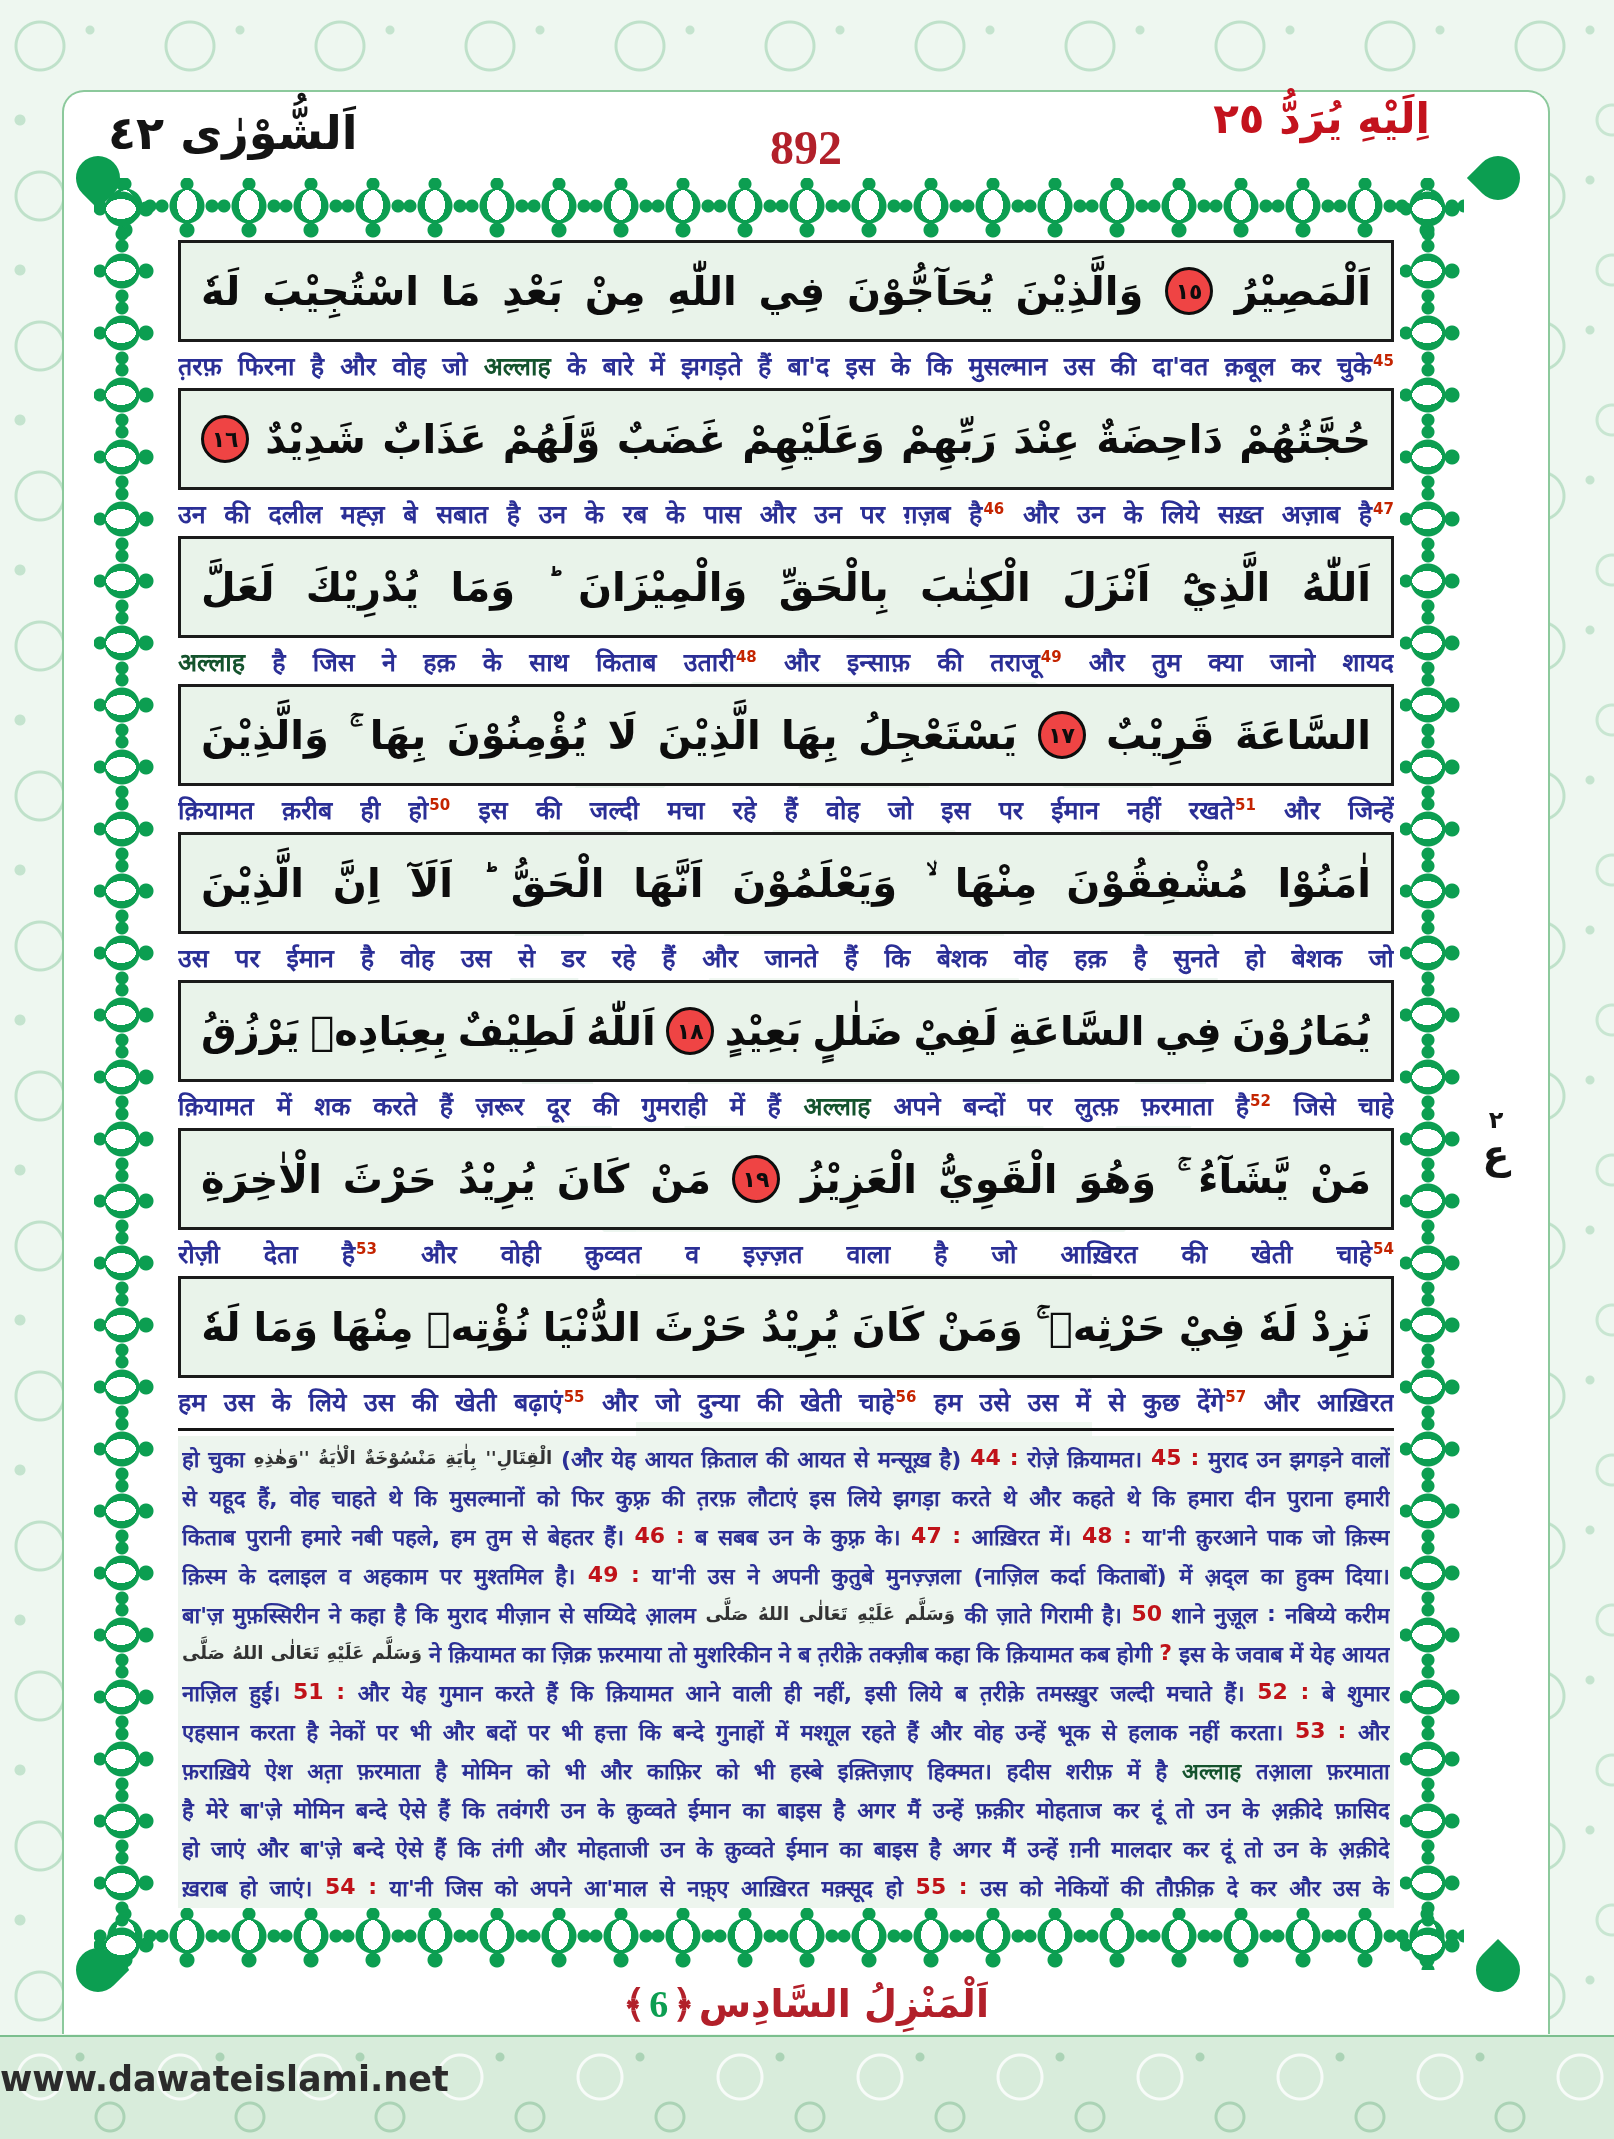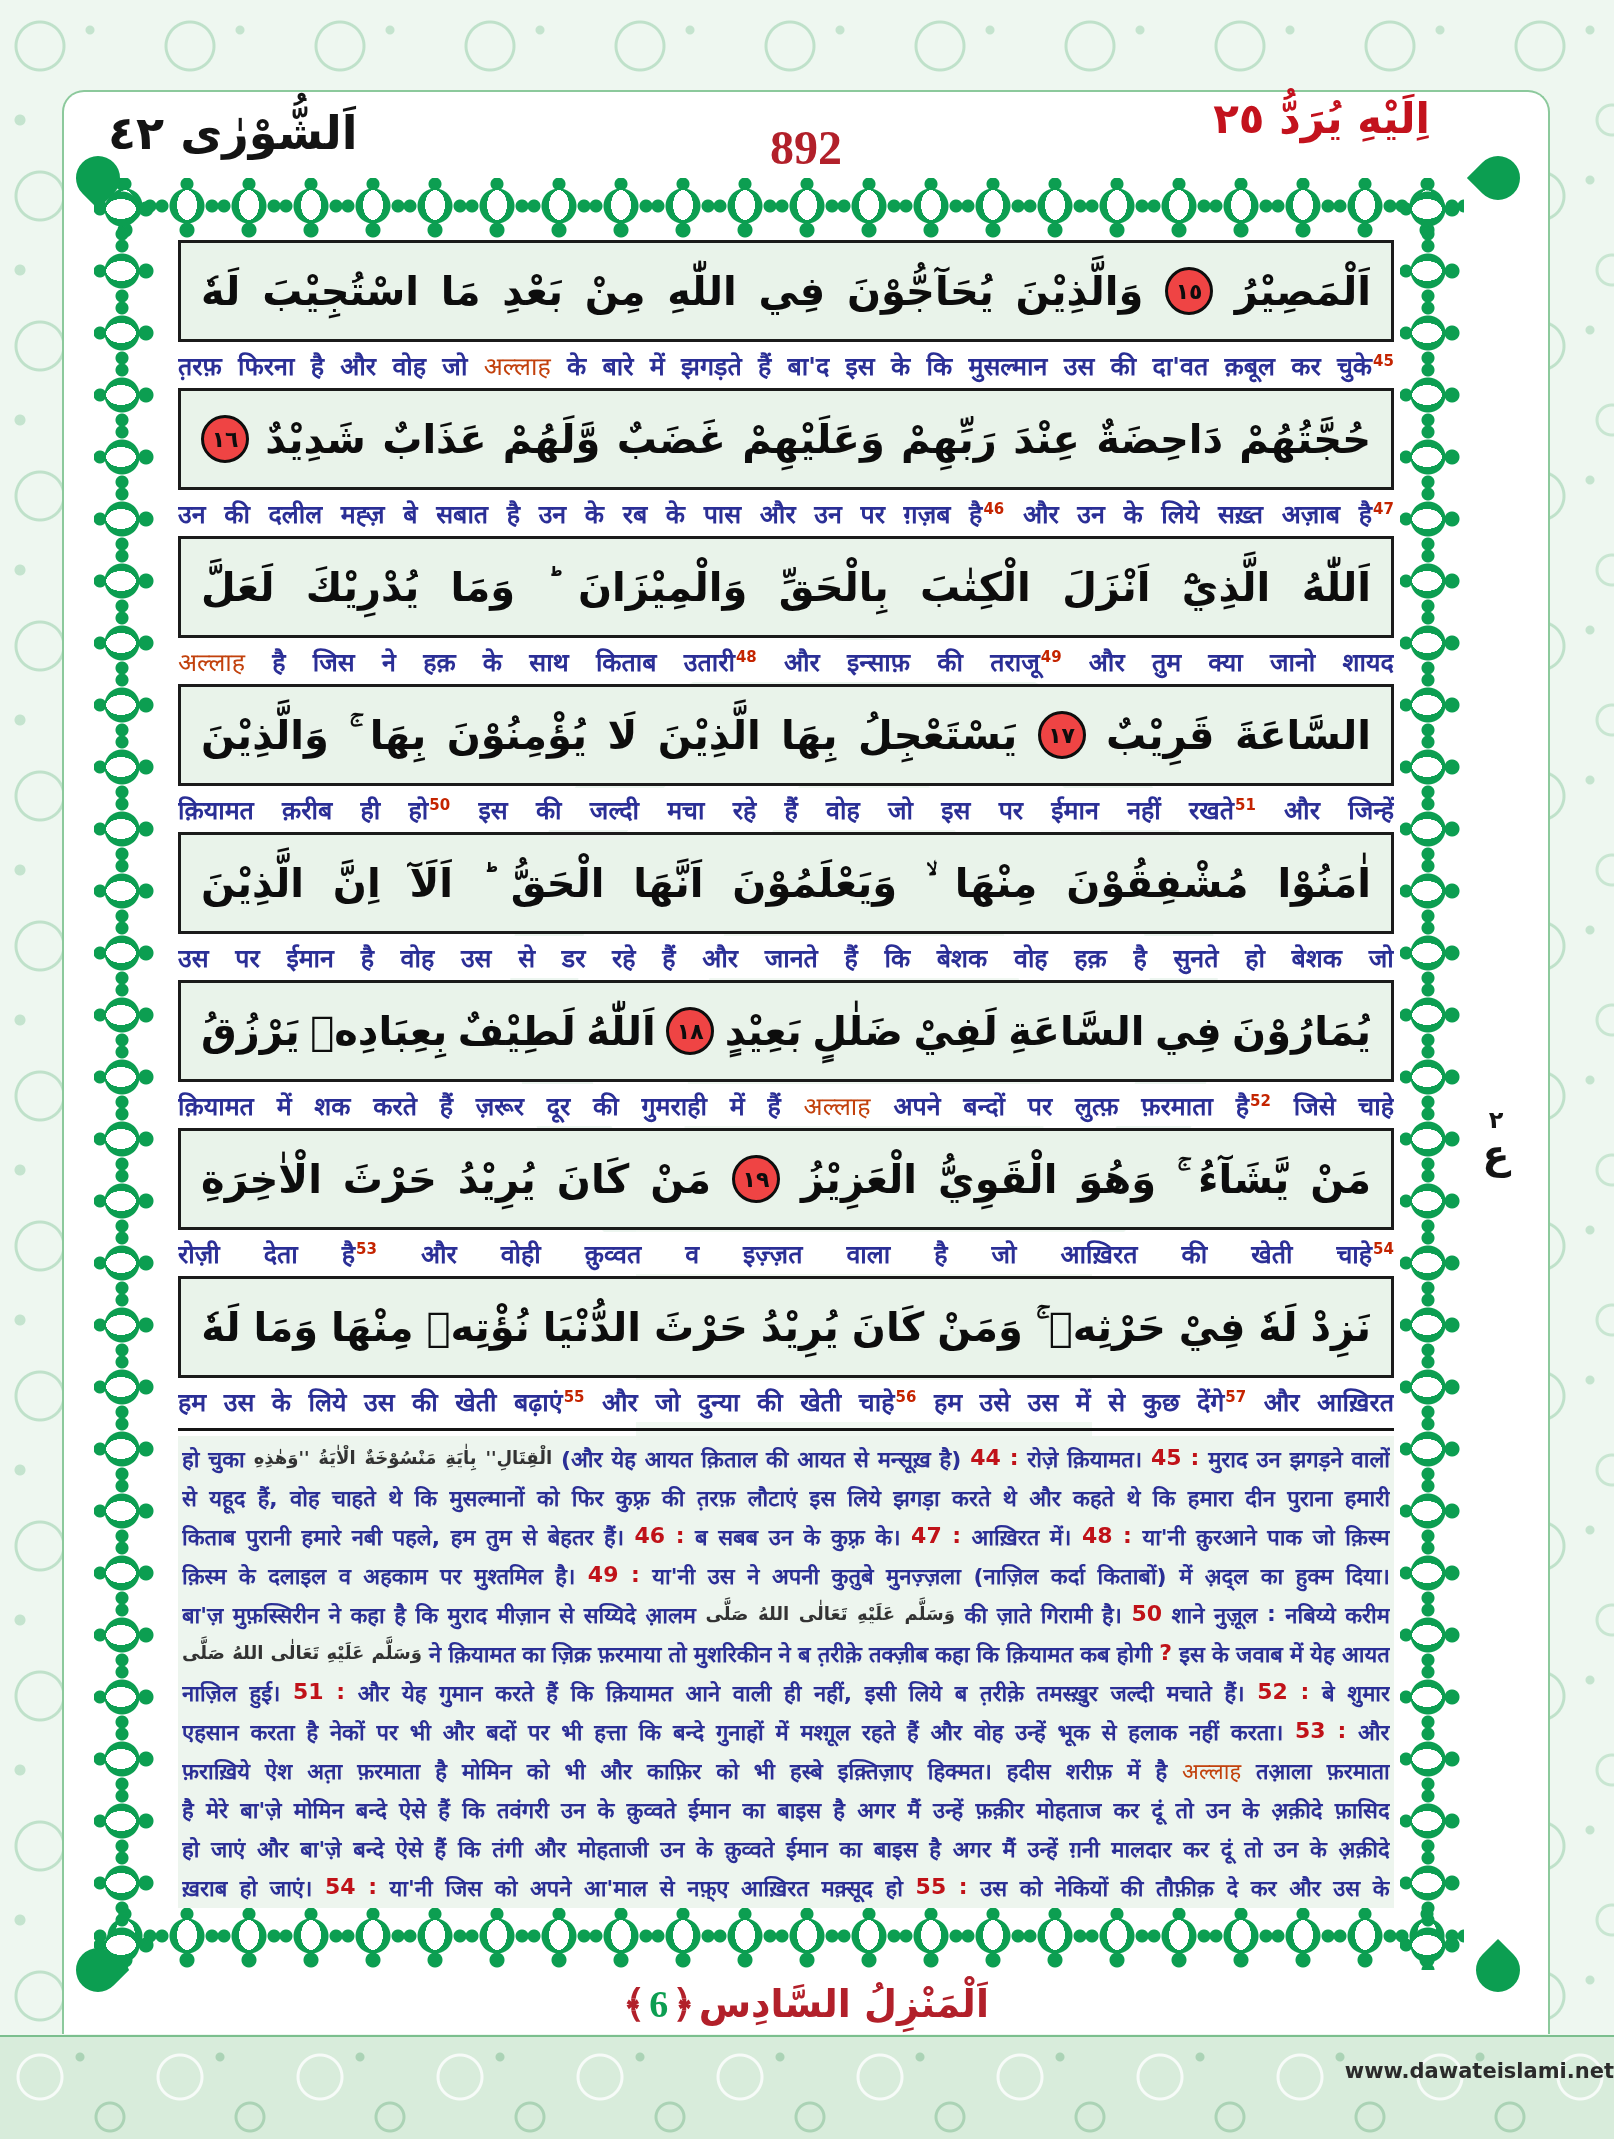--- a/index.html
+++ b/index.html
@@ -69,21 +69,21 @@
   .vnum{
     flex:0 0 auto;width:42px;height:42px;border:3px solid #0d0d0d;border-radius:50%;
     display:flex;align-items:center;justify-content:center;
     font-size:22px;font-weight:bold;background:#ef4444;
   }
   .tline{
     position:absolute;left:114px;width:1216px;height:42px;
     display:flex;justify-content:space-between;align-items:center;overflow:hidden;
     font-size:25px;font-weight:600;color:#2b2f96;white-space:nowrap;background:#ffffff;
   }
-  .seg-allah{color:#c2410c;font-weight:400;}
+  .seg-allah{color:#14532d;font-weight:700;}
   .seg-red{color:#c01218;font-weight:700;text-align:right;}
   .seg-bold{font-weight:700;}
   .seg-arabic{color:#333333;font-size:.82em;direction:rtl;text-align:right;}
   sup.seg-sup{color:#c42400;font-size:15px;font-weight:700;margin-left:1px;}
 
   
   .divider{position:absolute;left:114px;top:1336px;width:1216px;height:3px;background:#151515;}
   .commentary{
     position:absolute;left:114px;top:1344px;width:1216px;height:472px;
     background:#edf5ee;box-sizing:border-box;padding:2px 4px;
@@ -109,22 +109,22 @@
   .footer-band{
     position:absolute;left:0;top:2035px;width:1614px;height:104px;
     background-color:#d8ecdb;border-top:2px solid #7bbf8e;box-sizing:border-box;
     background-image:
       radial-gradient(circle at 40px 40px, rgba(255,255,255,0) 20px, rgba(255,255,255,.8) 21px, rgba(255,255,255,.8) 23px, rgba(255,255,255,0) 24px),
       radial-gradient(circle at 110px 80px, rgba(255,255,255,0) 12px, rgba(160,205,172,.8) 13px, rgba(160,205,172,.8) 15px, rgba(255,255,255,0) 16px),
       radial-gradient(circle at 80px 20px, rgba(160,205,172,.8) 4px, rgba(255,255,255,0) 5px);
     background-size:140px 120px;
   }
   .site{
-    position:absolute;left:0;right:0;top:22px;text-align:right;
-    font-size:21px;font-weight:600;color:#2b2b2b;
+    position:absolute;left:0;right:0;top:22px;text-align:left;
+    font-size:35px;font-weight:600;color:#2b2b2b;
   }
   .watermark{position:absolute;left:380px;top:480px;opacity:.55;pointer-events:none;}
 </style>
 </head>
 <body>
 
 <div class="canvas">
 
   <div class="panel">
 

